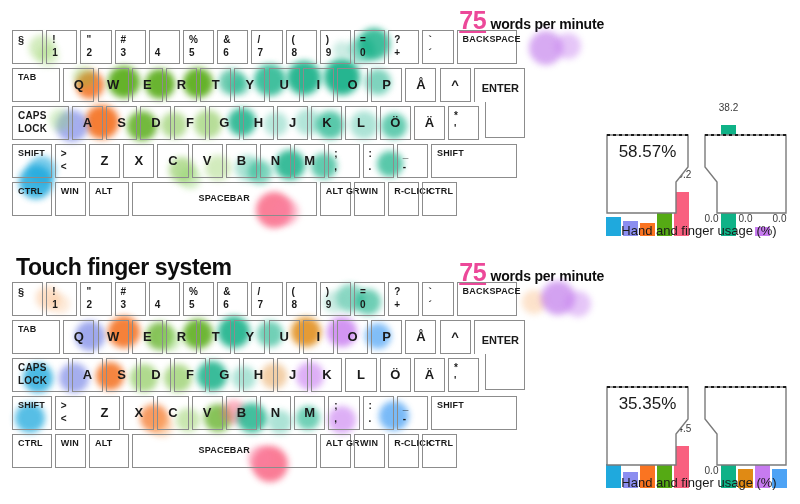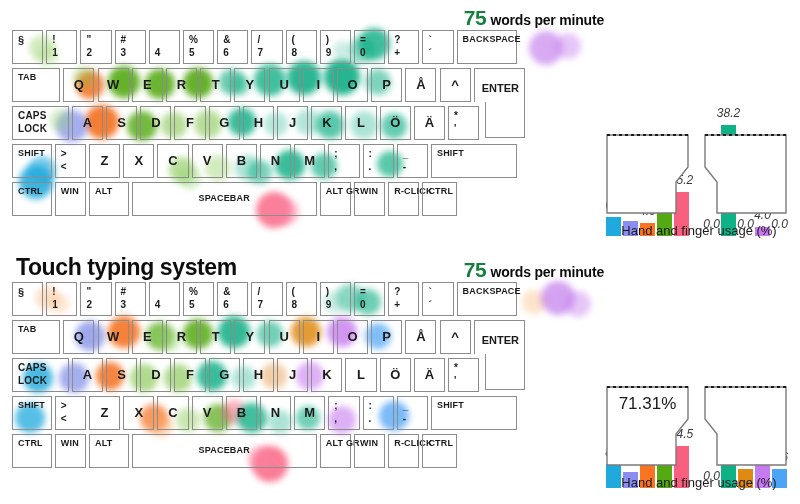--- a/index.html
+++ b/index.html
@@ -16,21 +16,21 @@
 
   .title{
     position:absolute;left:16px;top:2px;
     font-size:23px;font-weight:bold;color:#0d0d0d;
     letter-spacing:-0.4px;white-space:nowrap;
   }
   .wpm{
     position:absolute;right:196px;top:6px;
     white-space:nowrap;text-align:right;
   }
-  .wpm .num{font-size:21px;font-weight:bold;color:#15803d;letter-spacing:-0.5px;}
+  .wpm .num{font-size:25px;font-weight:bold;color:#ec4899;letter-spacing:-0.5px;text-decoration:underline;}
   .wpm .lbl{font-size:14px;font-weight:bold;color:#0d0d0d;letter-spacing:-0.2px;}
 
   
   .keyboard{position:absolute;left:12px;top:30px;width:590px;height:190px;}
   .key{
     position:absolute;
     box-sizing:border-box;
     border:1px solid #8c8c8c;
     background:transparent;
     color:#1a1a1a;
@@ -61,21 +61,21 @@
   .chart{position:absolute;left:604px;top:14px;width:190px;height:222px;}
   .hand{position:absolute;bottom:22px;}
   .hand svg{display:block;}
   .pct{
     position:absolute;font-size:17px;color:#1a1a1a;
     text-align:center;white-space:nowrap;
   }
   .bar{position:absolute;bottom:0;}
   .bar .v{
     position:absolute;bottom:100%;left:50%;transform:translateX(-50%);
-    font-size:12px;color:#3a3a3a;white-space:nowrap;margin-bottom:5px;font-style:italic;
+    font-size:10px;color:#3a3a3a;white-space:nowrap;margin-bottom:12px;
   }
   .barzone{position:absolute;left:0;bottom:0;height:116px;}
   .axlabel{
     position:absolute;left:0;width:190px;bottom:-2px;
     text-align:center;font-size:13px;color:#1a1a1a;
   }
 </style>
 </head>
 <body>
 
@@ -346,20 +346,21 @@
         <div class="bar" style="left: 68px; width: 15px; height: 44.08px; background: rgb(249, 96, 127);">
           <span class="v">15.2</span>
         </div>
       </div>
       <div class="hand" style="left: 2px;">
         <svg width="83" height="80" viewBox="0 0 83 80">
           <path d="M1 1 L82 1 L82 33 L70 48 L70 79 L1 79 Z" fill="#ffffff" stroke="#7a7a7a" stroke-width="1.4" stroke-linejoin="miter"></path>
           <path d="M1 1 L82 1" stroke="#1a1a1a" stroke-width="2" stroke-dasharray="3,3"></path>
         </svg>
       </div>
+      <div class="pct" style="left: 2px; width: 83px; bottom: 74px;">58.57%</div>
       <div class="barzone" style="left: 100px; width: 83px;">
         <div class="bar" style="left: 0px; width: 15px; height: 0px; background: transparent;">
           <span class="v">0.0</span>
         </div>
         <div class="bar" style="left: 17px; width: 15px; height: 110.78px; background: rgb(15, 178, 135);">
           <span class="v">38.2</span>
         </div>
         <div class="bar" style="left: 34px; width: 15px; height: 0px; background: transparent;">
           <span class="v">0.0</span>
         </div>
@@ -373,21 +374,21 @@
       <div class="hand" style="left: 100px;">
         <svg width="83" height="80" viewBox="0 0 83 80">
           <path transform="translate(83,0) scale(-1,1)" d="M1 1 L82 1 L82 33 L70 48 L70 79 L1 79 Z" fill="#ffffff" stroke="#7a7a7a" stroke-width="1.4" stroke-linejoin="miter"></path>
           <path d="M1 1 L82 1" stroke="#1a1a1a" stroke-width="2" stroke-dasharray="3,3" transform="translate(83,0) scale(-1,1)"></path>
         </svg>
       </div>
       <div class="axlabel">Hand and finger usage (%)</div>
     </div>
   </div>
 <div class="panel" id="panel-1">
-    <div class="title">Touch typing system</div>
+    <div class="title">Touch finger system</div>
     <div class="wpm"><span class="num">75</span> <span class="lbl">words per minute</span></div>
     <div class="keyboard">
       <div class="key " style="left: 0px; top: 0px; width: 31.2px; height: 34px;">
         <span class="lab">§</span>
       </div>
       <div class="key  two" style="left: 34.2px; top: 0px; width: 31.2px; height: 34px;">
         <span class="lab">!
 1</span>
       </div>
       <div class="key  two" style="left: 68.4px; top: 0px; width: 31.2px; height: 34px;">
@@ -645,21 +646,21 @@
         <div class="bar" style="left: 68px; width: 15px; height: 42.05px; background: rgb(249, 96, 127);">
           <span class="v">14.5</span>
         </div>
       </div>
       <div class="hand" style="left: 2px;">
         <svg width="83" height="80" viewBox="0 0 83 80">
           <path d="M1 1 L82 1 L82 33 L70 48 L70 79 L1 79 Z" fill="#ffffff" stroke="#7a7a7a" stroke-width="1.4" stroke-linejoin="miter"></path>
           <path d="M1 1 L82 1" stroke="#1a1a1a" stroke-width="2" stroke-dasharray="3,3"></path>
         </svg>
       </div>
-      <div class="pct" style="left: 2px; width: 83px; bottom: 74px;">71.31%</div>
+      <div class="pct" style="left: 2px; width: 83px; bottom: 74px;">35.35%</div>
       <div class="barzone" style="left: 100px; width: 83px;">
         <div class="bar" style="left: 0px; width: 15px; height: 0px; background: transparent;">
           <span class="v">0.0</span>
         </div>
         <div class="bar" style="left: 17px; width: 15px; height: 50.46px; background: rgb(15, 178, 135);">
           <span class="v">17.4</span>
         </div>
         <div class="bar" style="left: 34px; width: 15px; height: 19.14px; background: rgb(224, 138, 20);">
           <span class="v">6.6</span>
         </div>

